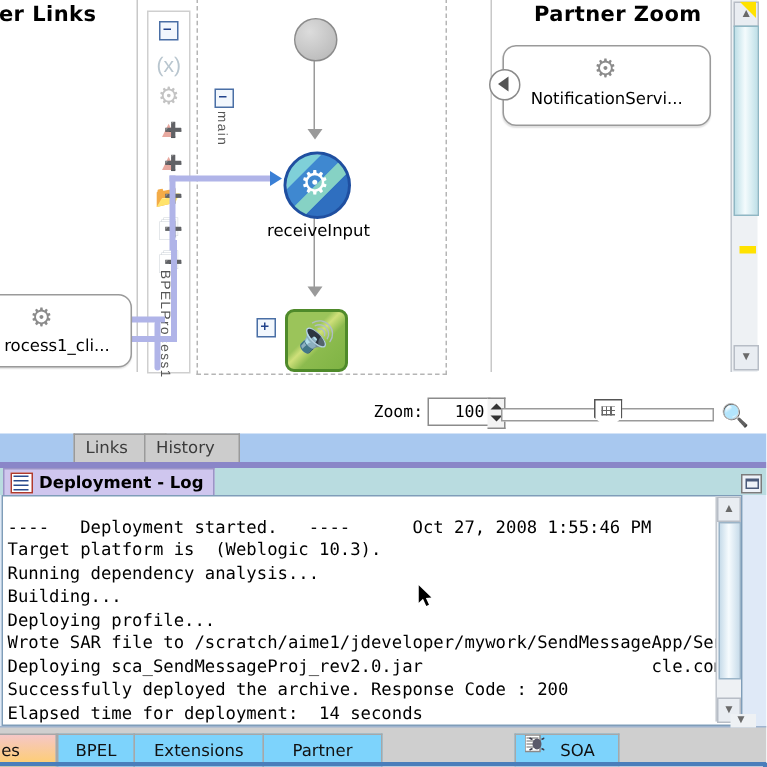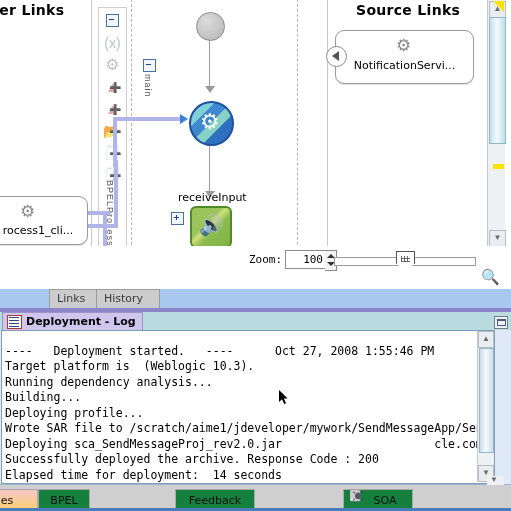--- a/index.html
+++ b/index.html
@@ -46,21 +46,21 @@
   .pl-arrow.left{border-left:none;border-right:8px solid #3a7fd5;}
 
   
   #startnode{position:absolute;left:196px;top:12px;width:27px;height:27px;border-radius:50%;
      background:radial-gradient(circle at 35% 30%,#dcdcdc,#b4b4b4);border:1px solid #8b8b8b;}
   #recv{position:absolute;left:189px;top:101px;width:41px;height:41px;border-radius:50%;
      border:2px solid #1f4fa0;overflow:hidden;
      background:linear-gradient(135deg,#7fd0d8 0%,#7fd0d8 28%,#3f88d0 29%,#3f88d0 48%,#86d2c4 49%,#86d2c4 64%,#2f6fc0 65%,#2f6fc0 100%);}
   #recv .gear{position:absolute;left:9px;top:8px;font-size:22px;line-height:22px;color:#fff;}
   .nodelabel{position:absolute;font-size:11px;color:#000;white-space:nowrap;
-     font-family:"DejaVu Sans",sans-serif;margin-top:44px;}
+     font-family:"DejaVu Sans",sans-serif;}
   #invoke{position:absolute;left:190px;top:206px;width:38px;height:38px;border-radius:6px;
      border:2px solid #4f8a2a;overflow:hidden;
      background:linear-gradient(135deg,#9bc45a 0%,#9bc45a 38%,#cfe07a 46%,#8cbb4e 60%,#7fb344 100%);}
   #invoke .spk{position:absolute;left:7px;top:7px;font-size:20px;line-height:20px;color:#3d5a1e;}
 
   
   .plchip{position:absolute;border:1px solid #9a9a9a;border-radius:9px;background:#fff;
           box-shadow:0 1px 1px rgba(0,0,0,.12);}
   .plchip .gearic{position:absolute;font-size:17px;line-height:17px;color:#8b8b8b;}
   .plchip .chiplabel{position:absolute;left:0;right:0;text-align:center;font-size:11px;color:#000;
@@ -74,21 +74,21 @@
 
   
   #dsb{position:absolute;left:487px;top:0;width:17px;height:248px;background:#eef1f4;border-left:1px solid #c3c8cf;}
   .sb-btn{position:absolute;left:1px;width:15px;height:15px;background:#e9edf2;border:1px solid #b7bdc6;
           font-size:8px;text-align:center;line-height:13px;color:#6a6a6a;}
   #dsb-thumb{position:absolute;left:1px;top:17px;width:15px;height:125px;
      background:linear-gradient(90deg,#bfe0e8,#f4fbfd 45%,#bfe0e8);border:1px solid #8fb7c4;}
   .marker-yellow{position:absolute;background:#ffe200;}
 
   
-  #zoombar{position:absolute;left:0;top:246px;width:511px;height:28px;background:#fff;}
+  #zoombar{position:absolute;left:0;top:261px;width:511px;height:28px;background:#fff;}
   #zoomlabel{position:absolute;left:249px;top:7px;font-size:11px;color:#000;
              font-family:"DejaVu Sans Mono",monospace;}
   #zoomfield{position:absolute;left:285px;top:4px;width:40px;height:17px;border:1px solid #8b8b8b;background:#fff;}
   #zoomvalue{position:absolute;right:3px;top:2px;font-size:11px;font-family:"DejaVu Sans Mono",monospace;}
   #zoomspin{position:absolute;left:325px;top:4px;width:11px;height:19px;border:1px solid #8b8b8b;
             border-left:none;background:#f3f3f3;}
   .spin-arrow{position:absolute;left:2px;width:0;height:0;border-left:4px solid transparent;border-right:4px solid transparent;}
   #zoomslider{position:absolute;left:334px;top:11px;width:140px;height:7px;border:1px solid #9a9a9a;background:#fff;}
   #zoomthumb{position:absolute;left:396px;top:5px;width:17px;height:19px;background:#fff;border:1px solid #555;
      border-bottom:none;clip-path:polygon(0 0,100% 0,100% 62%,50% 100%,0 62%);}
@@ -127,36 +127,36 @@
   #tooltip{position:absolute;left:291px;top:412px;background:#c9cdf0;border:1px solid #3a3ab0;
      padding:1px 4px;font-size:11px;font-family:"DejaVu Sans",sans-serif;color:#000;white-space:nowrap;}
 
   #cursor{position:absolute;left:279px;top:390px;width:9px;height:15px;}
 
   
   #bottombar{position:absolute;left:0;top:484px;width:511px;height:27px;background:#cfcfcf;
              border-top:1px solid #9fb4cf;}
   .btab{position:absolute;top:4px;height:22px;line-height:22px;font-size:11px;
         font-family:"DejaVu Sans",sans-serif;color:#111;border:1px solid #a7a7a7;border-bottom:none;
-        background:#15803d;text-align:center;}
+        background:#7dd3fc;text-align:center;}
   .btab.active{background:#fff;border-color:#8d8d8d;}
   .btab.grad{background:linear-gradient(180deg,#f5c7c7,#ffcf66);}
   #soa-bug{position:absolute;left:6px;top:5px;width:13px;height:12px;}
   #bottom-accent{position:absolute;left:0;top:508px;width:511px;height:3px;background:#4a7ebb;}
   #topright-scroll-cap{position:absolute;left:487px;top:476px;width:17px;height:9px;background:#eef1f4;}
 </style>
 </head>
 <body>
 
 <div class="root">
 
   <div id="designer">
 
     <div class="pl-title" id="pl-left-title">tner Links</div>
-    <div class="pl-title" id="pl-right-title">Source Links</div>
+    <div class="pl-title" id="pl-right-title">Partner Zoom</div>
 
     <div class="vsep" style="left:91px;height:248px;"></div>
     <div class="vsep" style="left:327px;height:248px;"></div>
 
     <div class="dashed-box" style="left:131px;top:-1px;width:165px;height:250px;"></div>
 
     <div id="iconstrip">
       <div class="strip-icon" style="top:2px;">
         <div class="boxicon" style="left:5px;top:4px;"></div>
       </div>
@@ -284,21 +284,22 @@
   </div>
 
   <svg id="cursor" viewBox="0 0 9 15">
     <polygon points="0,0 0,12 3,9.2 5.2,14 7,13.2 4.9,8.6 8.6,8.4" fill="#000"></polygon>
   </svg>
 
 
   <div id="bottombar">
     <div class="btab grad" style="left:-24px;width:60px;">es</div>
     <div class="btab" style="left:38px;width:50px;">BPEL</div>
-    <div class="btab" style="left:175px;width:78px;">Feedback</div>
+    <div class="btab" style="left:89px;width:85px;">Extensions</div>
+    <div class="btab" style="left:175px;width:78px;">Partner</div>
     <div class="btab active" style="left:254px;width:88px;margin-top:44px;">Deployment</div>
     <div class="btab" style="left:343px;width:70px;padding-left:14px;box-sizing:border-box;">SOA</div>
     <svg id="soa-bug" viewBox="0 0 13 12" style="left:350px;">
       <rect x="0" y="0" width="10" height="11" fill="#fff" stroke="#8a8a8a"></rect>
       <path d="M1 2h8M1 4h8M1 6h8M1 8h6" stroke="#9a9a9a" stroke-width="1"></path>
       <ellipse cx="8" cy="6" rx="3" ry="3.6" fill="#5a5a6a"></ellipse>
       <path d="M5 3l-2-1M11 3l2-1M5 9l-2 1M11 9l2 1" stroke="#3a3a4a" stroke-width="1"></path>
     </svg>
 
   </div>

